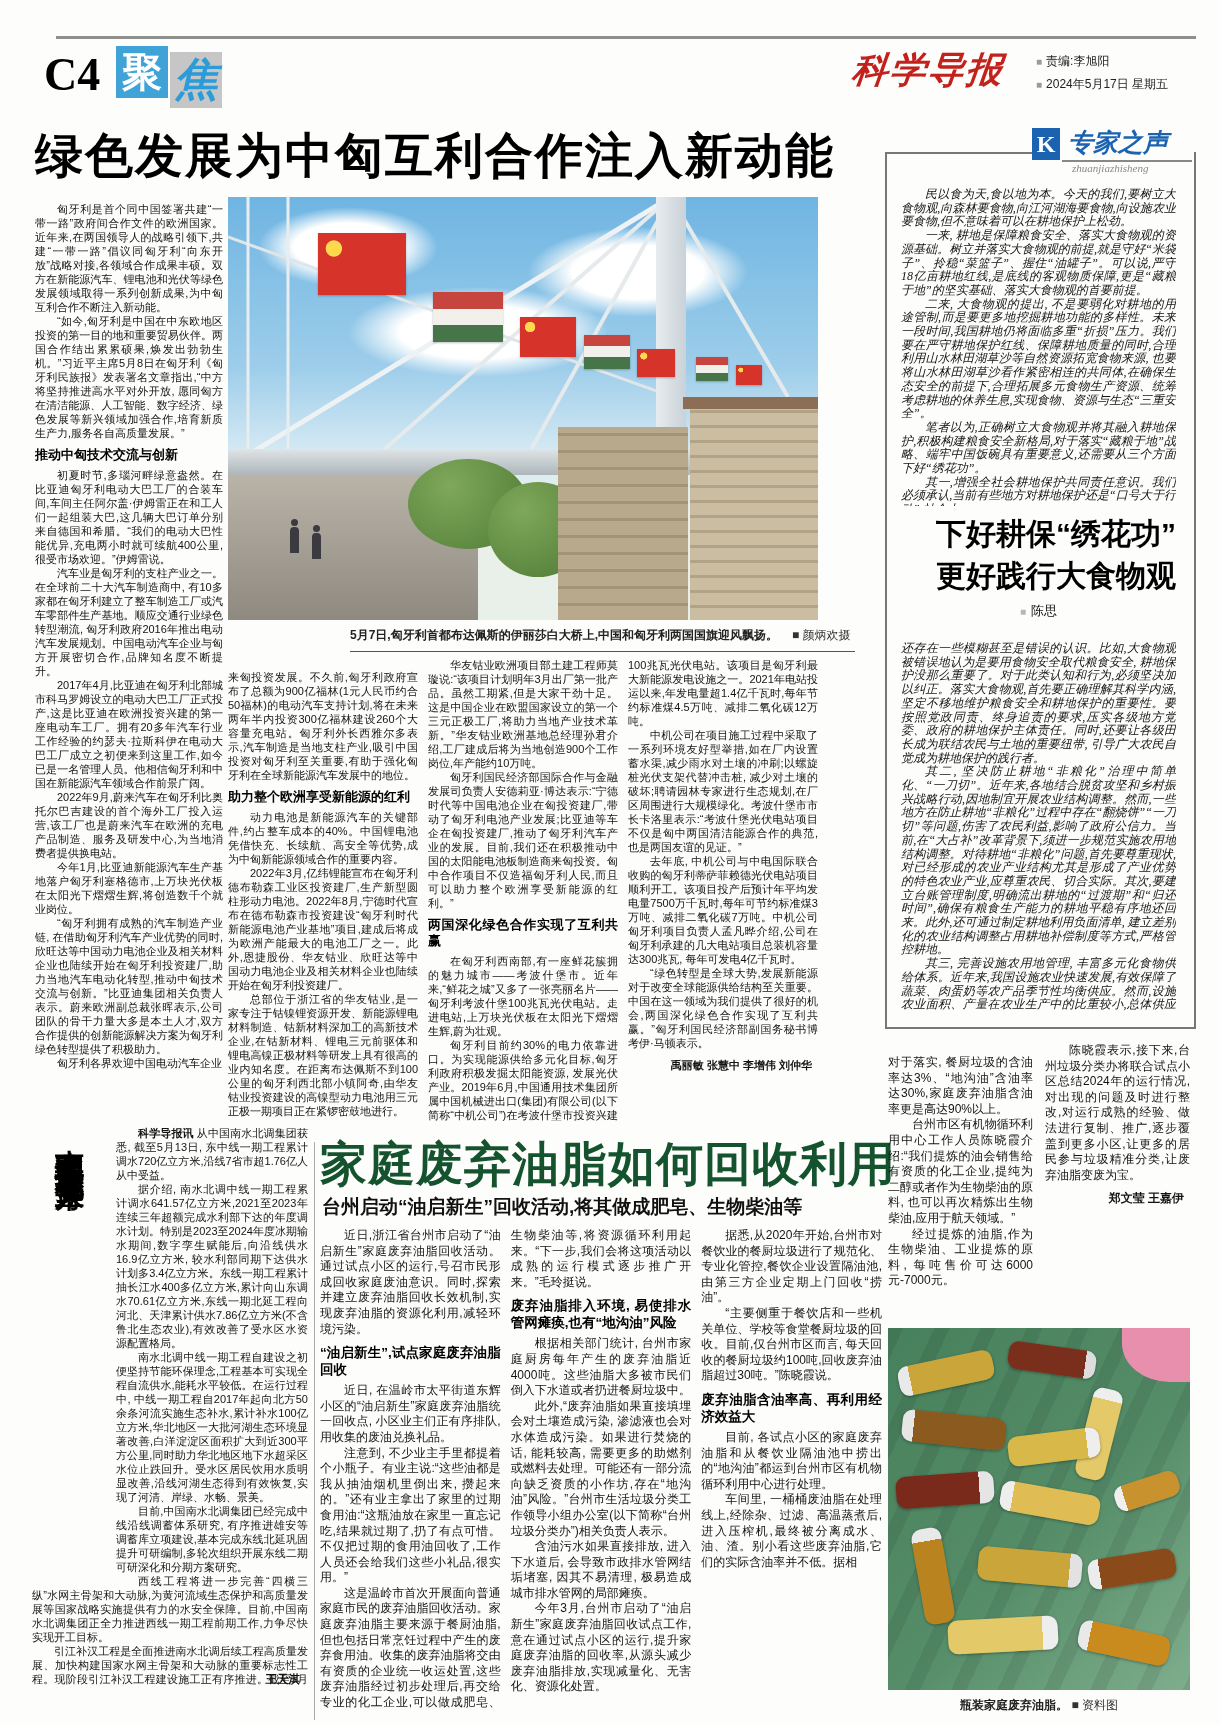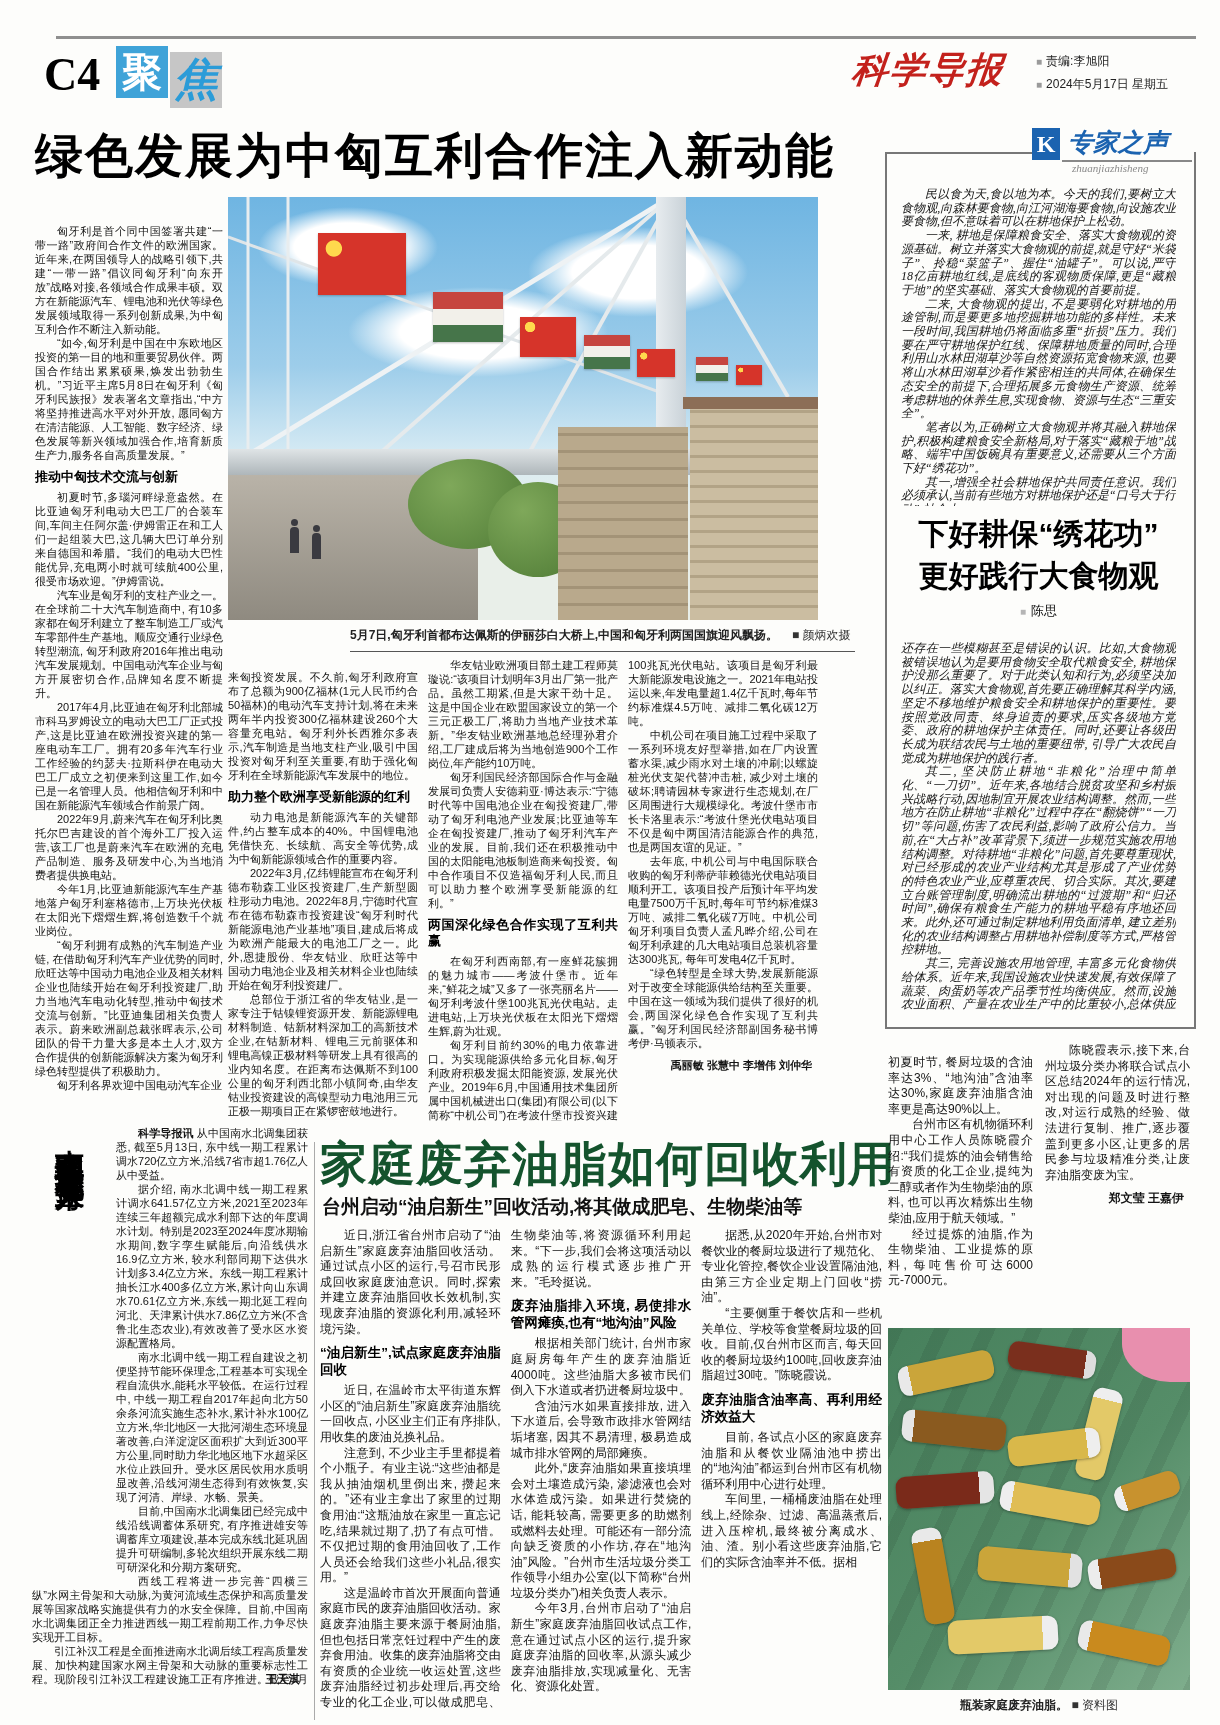--- a/index.html
+++ b/index.html
@@ -13,21 +13,21 @@
   .masthead{left:852px;top:46px;font-family:"Liberation Serif",serif;font-style:italic;font-weight:bold;font-size:36px;color:#c3211c;transform:skewX(-6deg);letter-spacing:2px;}
   .hdr-meta{left:1036px;top:50px;font-size:12px;line-height:22px;color:#222;}
   .hdr-meta .sq{color:#9a9a9a;font-size:10px;margin-right:4px;}
   
   .main-headline{left:35px;top:124px;width:786px;font-size:48px;font-weight:bold;letter-spacing:2px;color:#000;white-space:nowrap;}
   .news{font-size:11px;line-height:14px;text-align:justify;color:#131313;}
   .news p{margin:0;text-indent:2em;}
   .news p.cont{text-indent:0;margin-top:12px;}
   .news h4.subhead{margin:7px 0 5px;font-size:13px;line-height:16px;color:#000;text-indent:0;}
   .news p.byl{text-indent:0;text-align:right;font-weight:bold;margin-top:8px;padding-right:6px;}
-  .colA{left:35px;top:224px;width:188px;height:895px;overflow:hidden;}
+  .colA{left:35px;top:202px;width:188px;height:895px;overflow:hidden;}
   .colsB{left:228px;top:658px;width:590px;height:470px;overflow:hidden;}
   .cols3{column-count:3;column-gap:10px;column-fill:auto;height:100%;}
   
   .photo-bridge{left:228px;top:197px;width:590px;height:423px;overflow:hidden;background:linear-gradient(180deg,#6fb5e2 0%,#9dcdea 40%,#d9ecf4 62%,#e9efe9 75%);}
   .cloud{position:absolute;background:radial-gradient(closest-side,#ffffff 60%,rgba(255,255,255,0));border-radius:50%;}
   .pylon{position:absolute;left:428px;top:0;width:30px;height:265px;background:linear-gradient(90deg,#e7ecef,#c9d2d8);}
   .deck{position:absolute;left:0;top:252px;width:590px;height:26px;background:linear-gradient(180deg,#dfe4e6,#aeb6ba);}
   .walk{position:absolute;left:0;top:278px;width:250px;height:145px;background:linear-gradient(180deg,#b9b3a8,#8f8a80);}
   .tree{position:absolute;border-radius:50%;background:radial-gradient(circle at 35% 30%,#7fa85a,#4e7a35);}
   .bldg{position:absolute;background:repeating-linear-gradient(0deg,#b9a98c 0 14px,#a39377 14px 17px);}
@@ -39,21 +39,21 @@
   .flag.cn{background:radial-gradient(circle at 18% 25%,#ffd94d 9%,rgba(0,0,0,0) 10%),#d6342a;}
   .flag.hu{background:linear-gradient(180deg,#c6453f 0 33%,#f2f0ea 33% 66%,#46754a 66% 100%);}
   .caption{left:350px;top:627px;width:505px;font-size:12px;font-weight:bold;color:#222;}
   .caption-rule{left:350px;top:651px;width:505px;height:1px;background:#555;}
   .credit{font-weight:normal;color:#333;margin-left:14px;}
   
   .expert-box{left:885px;top:152px;width:307px;height:873px;border:2px solid #777;background:#fdfdfb;}
   .expert-inner{position:absolute;left:14px;top:34px;width:275px;height:823px;overflow:hidden;font-family:"Liberation Serif",serif;font-style:italic;}
   .expert-inner .news{font-size:11.5px;line-height:13.7px;}
   .ex1{height:318px;overflow:hidden;}
-  .ex-head{text-align:center;font-style:normal;font-family:"Liberation Sans",sans-serif;font-weight:bold;font-size:30px;line-height:40px;color:#000;margin:8px 0 2px;}
+  .ex-head{text-align:right;font-style:normal;font-family:"Liberation Sans",sans-serif;font-weight:bold;font-size:30px;line-height:40px;color:#000;margin:8px 0 2px;}
   .ex-author{text-align:center;font-style:normal;font-family:Liberation Sans, sans-serif;font-size:13px;margin:6px 0 10px;}
   .ex-author .sq{color:#b5b5b5;font-size:10px;margin-right:5px;}
   .ex2{height:392px;overflow:hidden;}
   .expert-inner .news{font-size:12px;}
   .k-logo{left:1032px;top:124px;width:162px;height:50px;background:#fdfdfb;}
   .k-sq{position:absolute;left:0;top:4px;width:28px;height:32px;background:#1b63b0;color:#fff;font-family:"Liberation Serif",serif;font-weight:bold;font-size:24px;text-align:center;line-height:32px;}
   .k-title{position:absolute;left:36px;top:2px;font-size:25px;font-weight:bold;color:#1b63b0;font-family:"Liberation Serif",serif;font-style:italic;white-space:nowrap;}
   .k-line{position:absolute;left:30px;top:36px;width:130px;height:2px;background:#888;}
   .k-py{position:absolute;left:40px;top:38px;font-size:11px;color:#8a8a8a;font-style:italic;font-family:"Liberation Serif",serif;}
   
@@ -204,33 +204,33 @@
   <div class="abs oil-sub">台州启动“油启新生”回收活动,将其做成肥皂、生物柴油等</div>
   <div class="abs oil-cols">
     <div class="cols3 news">
         <p>近日,浙江省台州市启动了“油启新生”家庭废弃油脂回收活动。通过试点小区的运行,号召市民形成回收家庭废油意识。同时,探索并建立废弃油脂回收长效机制,实现废弃油脂的资源化利用,减轻环境污染。</p>
         <h4 class="subhead">“油启新生”,试点家庭废弃油脂回收</h4>
         <p>近日, 在温岭市太平街道东辉小区的“油启新生”家庭废弃油脂统一回收点, 小区业主们正有序排队, 用收集的废油兑换礼品。</p>
         <p>注意到, 不少业主手里都提着个小瓶子。有业主说:“这些油都是我从抽油烟机里倒出来, 攒起来的。”还有业主拿出了家里的过期食用油:“这瓶油放在家里一直忘记吃,结果就过期了,扔了有点可惜。不仅把过期的食用油回收了,工作人员还会给我们这些小礼品,很实用。”</p>
         <p>这是温岭市首次开展面向普通家庭市民的废弃油脂回收活动。家庭废弃油脂主要来源于餐厨油脂,但也包括日常烹饪过程中产生的废弃食用油。收集的废弃油脂将交由有资质的企业统一收运处置,这些废弃油脂经过初步处理后,再交给专业的化工企业,可以做成肥皂、生物柴油等,将资源循环利用起来。“下一步,我们会将这项活动以成熟的运行模式逐步推广开来。”毛玲挺说。</p>
         <h4 class="subhead">废弃油脂排入环境,  易使排水管网瘫痪,也有“地沟油”风险</h4>
         <p>根据相关部门统计, 台州市家庭厨房每年产生的废弃油脂近4000吨。这些油脂大多被市民们倒入下水道或者扔进餐厨垃圾中。</p>
+        <p>此外,“废弃油脂如果直接填埋会对土壤造成污染, 渗滤液也会对水体造成污染。如果进行焚烧的话, 能耗较高, 需要更多的助燃剂或燃料去处理。可能还有一部分流向缺乏资质的小作坊,存在“地沟油”风险。”台州市生活垃圾分类工作领导小组办公室(以下简称“台州垃圾分类办”)相关负责人表示。</p>
         <p>含油污水如果直接排放, 进入下水道后, 会导致市政排水管网结垢堵塞, 因其不易清理, 极易造成城市排水管网的局部瘫痪。</p>
-        <p>此外,“废弃油脂如果直接填埋会对土壤造成污染, 渗滤液也会对水体造成污染。如果进行焚烧的话, 能耗较高, 需要更多的助燃剂或燃料去处理。可能还有一部分流向缺乏资质的小作坊,存在“地沟油”风险。”台州市生活垃圾分类工作领导小组办公室(以下简称“台州垃圾分类办”)相关负责人表示。</p>
         <p>今年3月,台州市启动了“油启新生”家庭废弃油脂回收试点工作,意在通过试点小区的运行,提升家庭废弃油脂的回收率,从源头减少废弃油脂排放,实现减量化、无害化、资源化处置。</p>
         <p>据悉,从2020年开始,台州市对餐饮业的餐厨垃圾进行了规范化、专业化管控,餐饮企业设置隔油池,由第三方企业定期上门回收“捞油”。</p>
         <p>“主要侧重于餐饮店和一些机关单位、学校等食堂餐厨垃圾的回收。目前,仅台州市区而言, 每天回收的餐厨垃圾约100吨,回收废弃油脂超过30吨。”陈晓霞说。</p>
         <h4 class="subhead">废弃油脂含油率高、再利用经济效益大</h4>
         <p>目前, 各试点小区的家庭废弃油脂和从餐饮业隔油池中捞出的“地沟油”都运到台州市区有机物循环利用中心进行处理。</p>
         <p>车间里, 一桶桶废油脂在处理线上,经除杂、过滤、高温蒸煮后,进入压榨机,最终被分离成水、油、渣。别小看这些废弃油脂,它们的实际含油率并不低。据相</p>
       </div>
   </div>
   <div class="abs oil-right">
     <div class="cols2 news">
-        <p class="cont">初夏时节, 餐厨垃圾的含油率达3%、“地沟油”含油率达30%,家庭废弃油脂含油率更是高达90%以上。</p>
+        <p class="cont">对于落实, 餐厨垃圾的含油率达3%、“地沟油”含油率达30%,家庭废弃油脂含油率更是高达90%以上。</p>
         <p>台州市区有机物循环利用中心工作人员陈晓霞介绍:“我们提炼的油会销售给有资质的化工企业,提纯为二醇或者作为生物柴油的原料, 也可以再次精炼出生物柴油,应用于航天领域。”</p>
         <p>经过提炼的油脂,作为生物柴油、工业提炼的原料, 每吨售价可达6000元-7000元。</p>
         <p>陈晓霞表示,接下来,台州垃圾分类办将联合试点小区总结2024年的运行情况,对出现的问题及时进行整改,对运行成熟的经验、做法进行复制、推广,逐步覆盖到更多小区,让更多的居民参与垃圾精准分类,让废弃油脂变废为宝。</p>
         <p class="byl">郑文莹 王嘉伊</p>
       </div>
   </div>
 
   <div class="abs photo-oil">
     <div class="glove"></div>
     <div class="bottle" style="left:10px;top:30px;width:96px;height:30px;transform:rotate(-12deg);background:linear-gradient(90deg,#e9e9e9 0 12%,#caa53a 12%);"></div>

